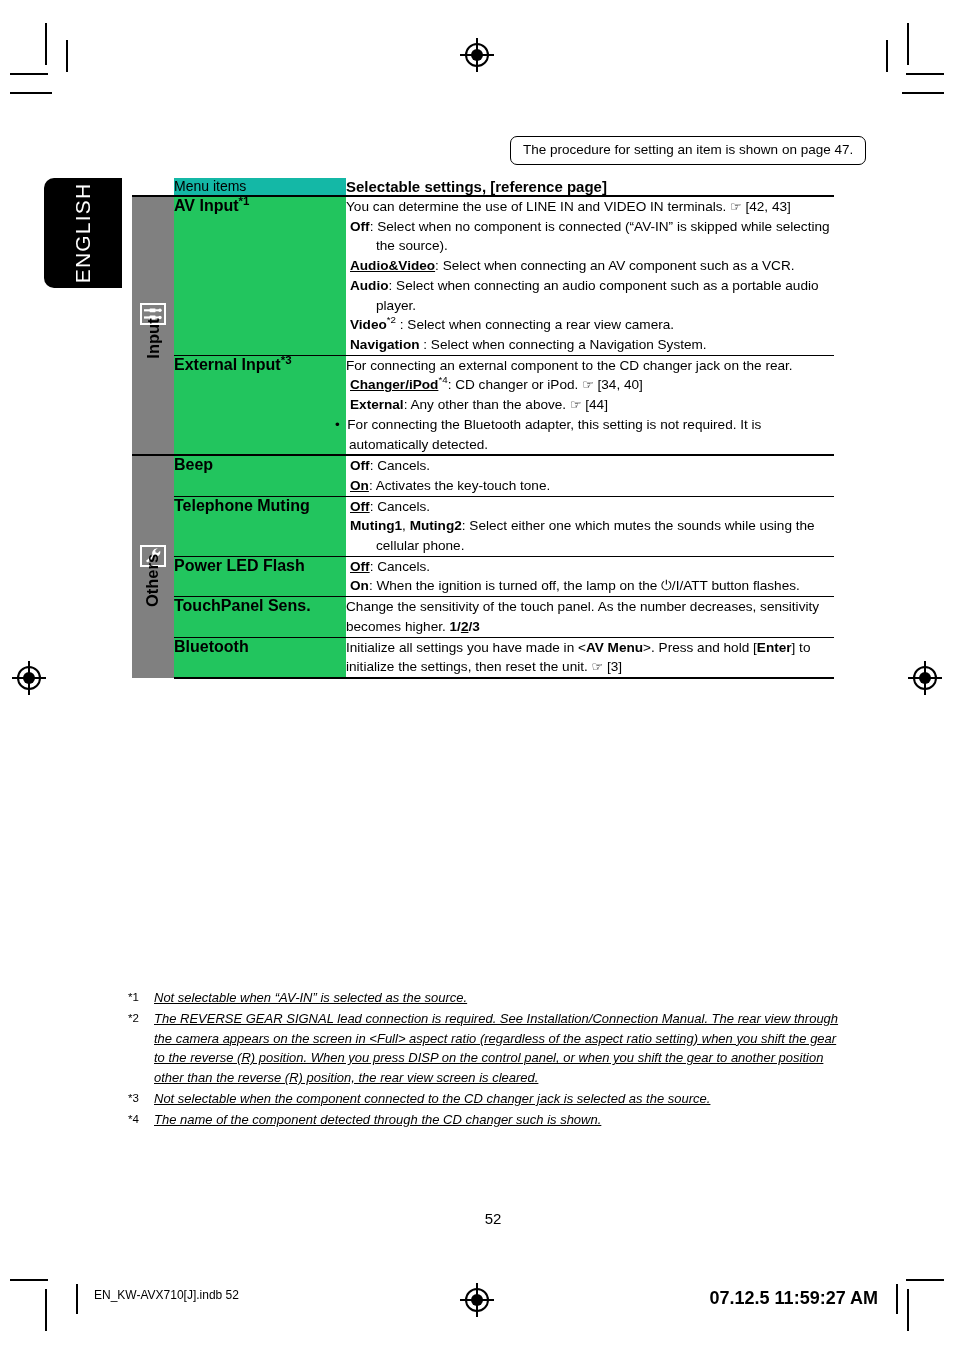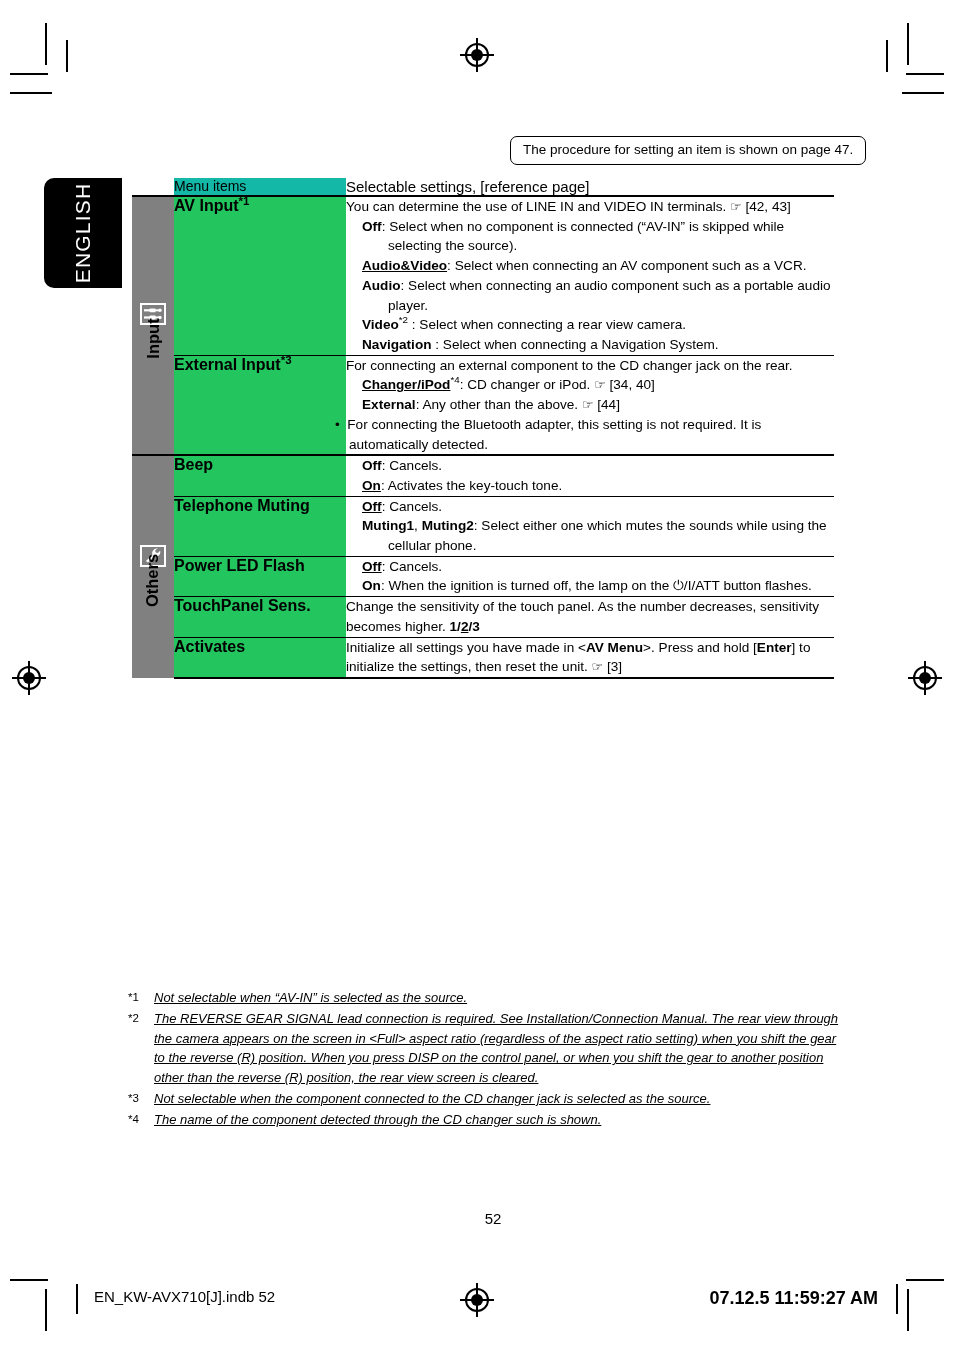--- a/index.html
+++ b/index.html
@@ -117,30 +117,30 @@
     background: #ffffff;
     padding: 9px 6px 11px 12px;
     border-top: 1.2px solid #000;
     line-height: 1.45;
   }
   .desc-cell.first-in-group { border-top: 2.5px solid #000; }
 
   
   .hdr-tab   { background: #ffffff; }
   .hdr-menu  { background: #14b8a6; font-weight: normal; font-size: 14px; padding: 9px 8px 10px 12px; }
-  .hdr-desc  { background: #ffffff; font-weight: normal; font-size: 15px; padding: 9px 8px 10px 12px; }
+  .hdr-desc  { background: #ffffff; font-weight: bold; font-size: 15px; padding: 9px 8px 10px 12px; }
 
   .last-row-border { border-bottom: 2.5px solid #000; }
 
   
   .b { font-weight: bold; }
   .u { text-decoration: underline; }
   .bu { font-weight: bold; text-decoration: underline; }
   .sup { font-size: 0.72em; vertical-align: super; line-height: 0; }
-  .ind { display: block; padding-left: 42px; text-indent: -26px; }
+  .ind { display: block; padding-left: 30px; text-indent: -26px; }
   .ind2 { display: block; padding-left: 3px; text-indent: -14px; }
   .hand { font-size: 0.95em; }
 
   .desc-line { display: block; }
 
   
   .footnotes {
     position: absolute;
     left: 128px; top: 988px;
     width: 712px;
@@ -157,21 +157,21 @@
     position: absolute;
     left: 0; right: 0; top: 1210px;
     text-align: center;
     font-size: 15px;
     padding-left: 32px;
   }
 
   
   .footer-left {
     position: absolute; left: 94px; top: 1288px;
-    font-size: 15px;
+    font-size: 12px;
   }
   .footer-right {
     position: absolute; right: 76px; top: 1288px;
     font-size: 18px;
     font-weight: bold;
   }
 </style>
 </head>
 <body>
 
@@ -325,21 +325,21 @@
       <td class="menu-cell">
         <span>TouchPanel Sens.</span>
       </td>
       <td class="desc-cell">
         <span class="desc-line">Change the sensitivity of the touch panel. As the number decreases, sensitivity becomes higher. <span class="b">1/<span class="u">2</span>/3</span></span>
       </td>
     </tr>
 
     <tr>
       <td class="menu-cell last-row-border">
-        <span>Activates</span>
+        <span>Bluetooth</span>
       </td>
       <td class="desc-cell last-row-border">
         <span class="desc-line">Initialize all settings you have made in &lt;<span class="b">AV Menu</span>&gt;. Press and hold [<span class="b">Enter</span>] to initialize the settings, then reset the unit. <span class="hand">☞</span> [3]</span>
       </td>
     </tr>
   </tbody>
 </table>
 
 <div class="footnotes">
   <div class="fn-row">

